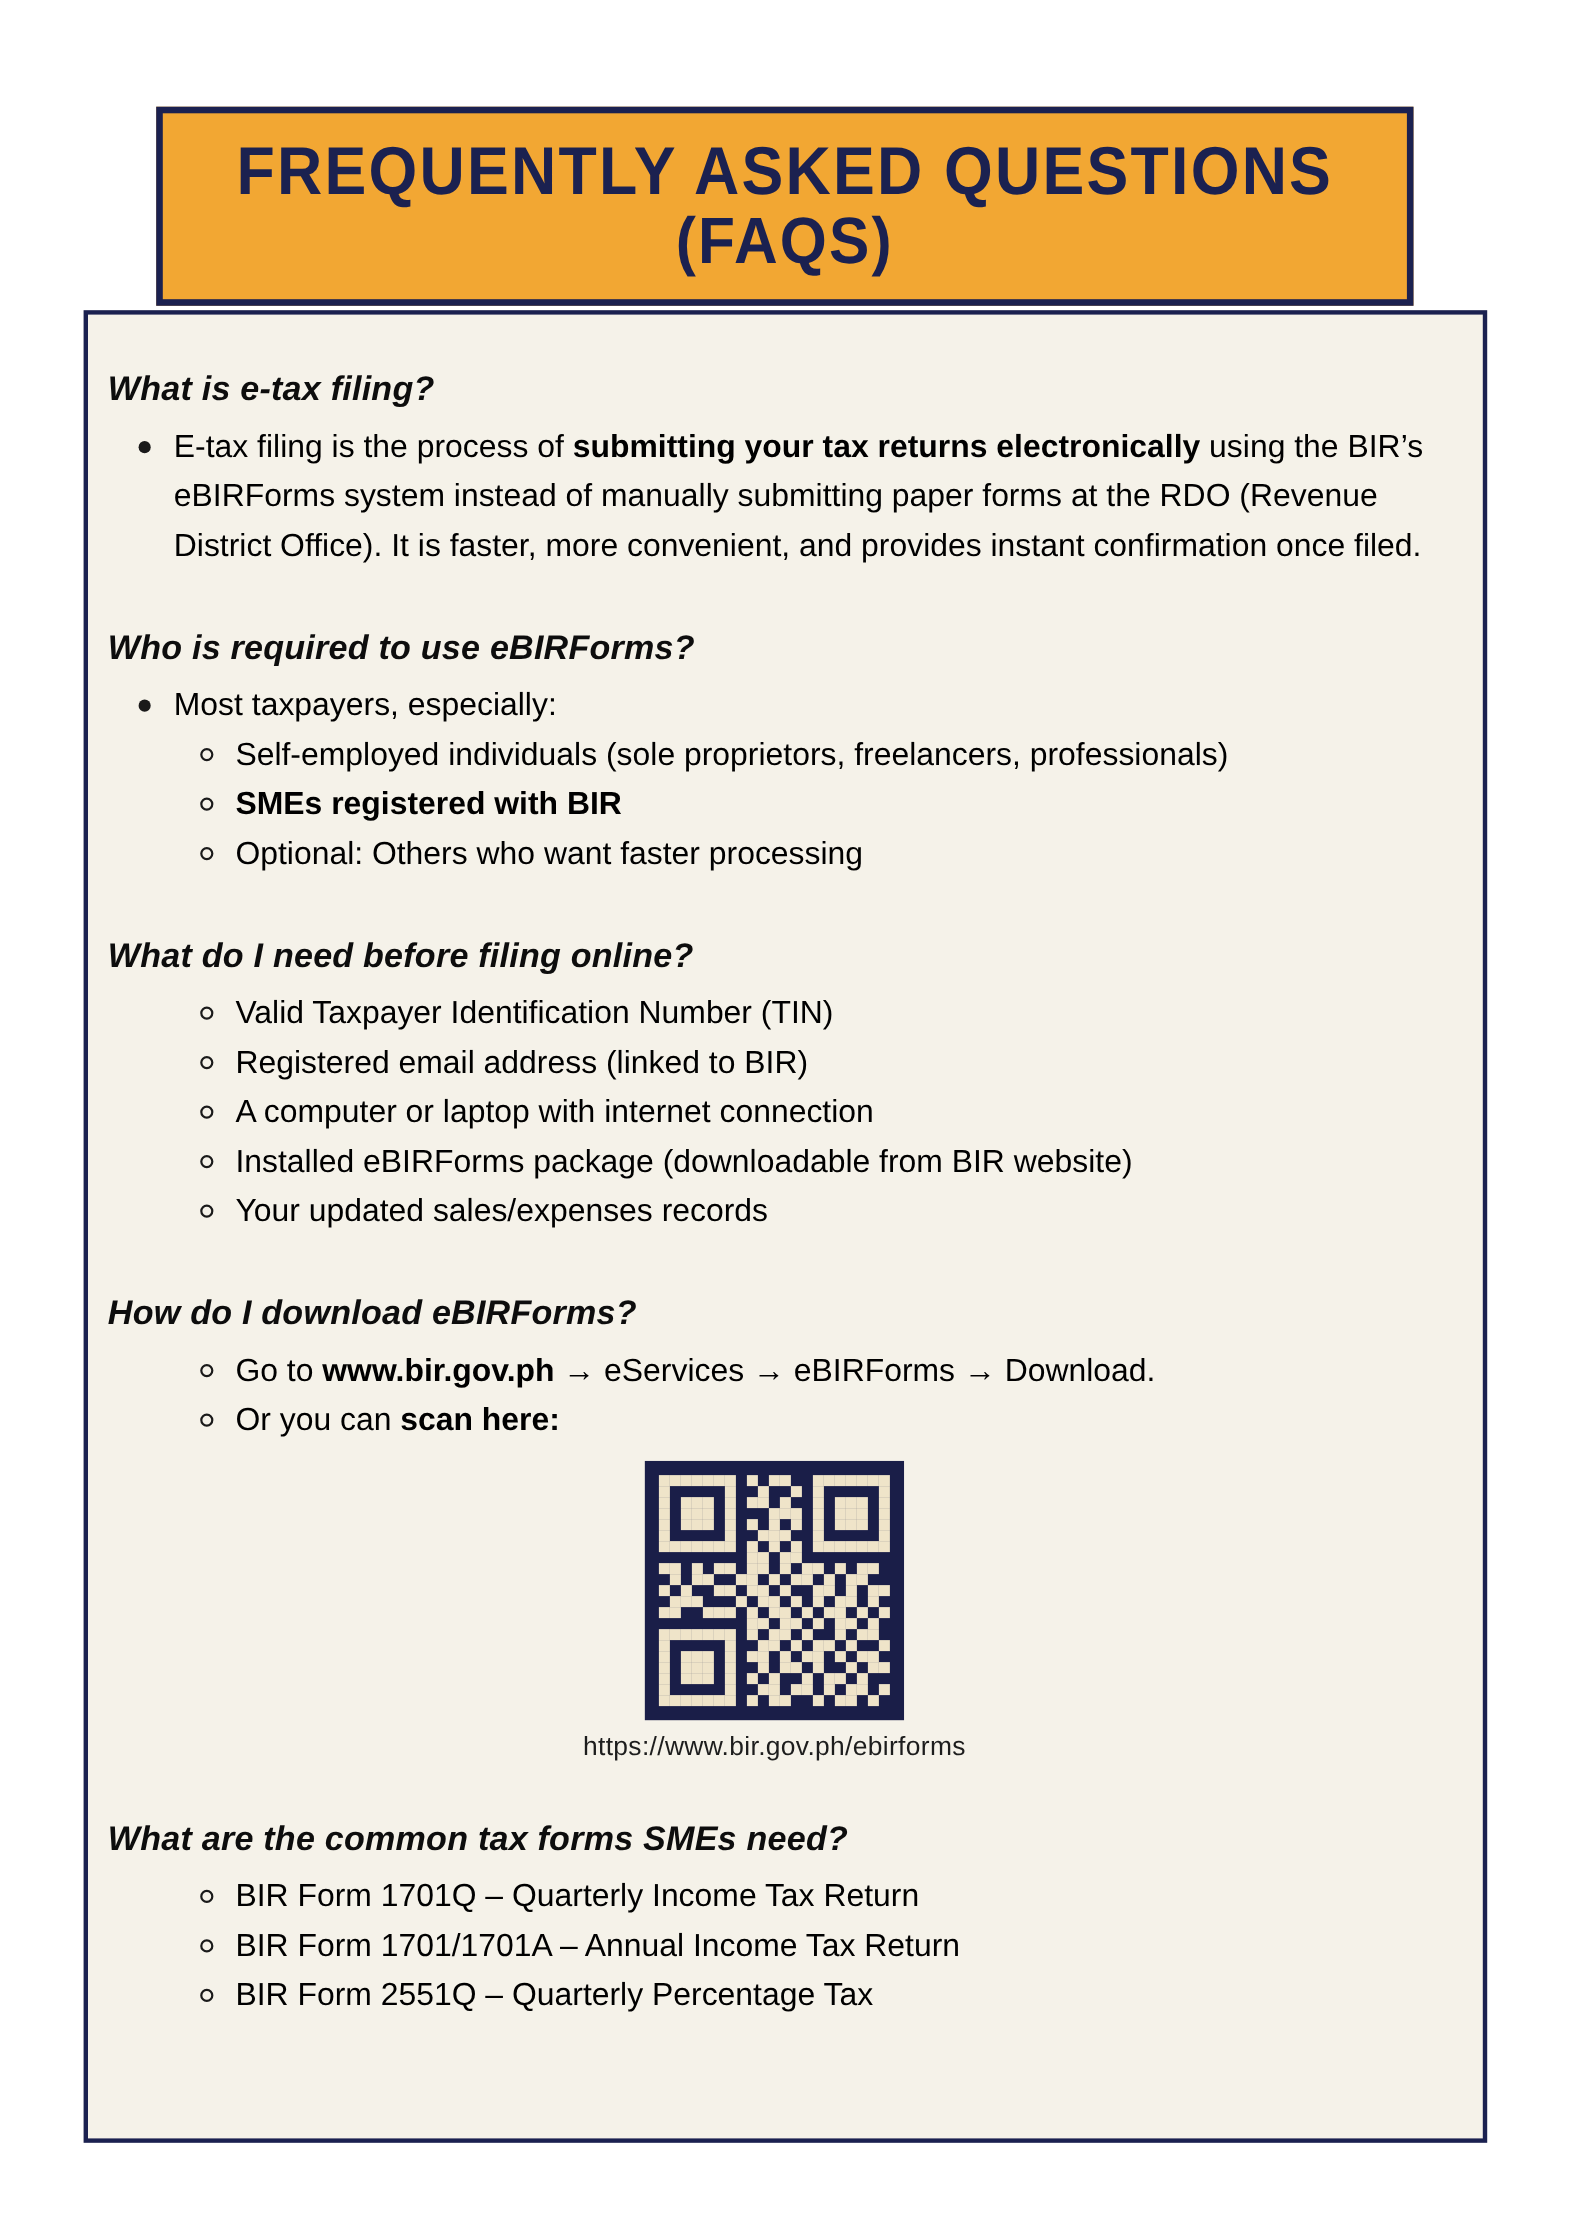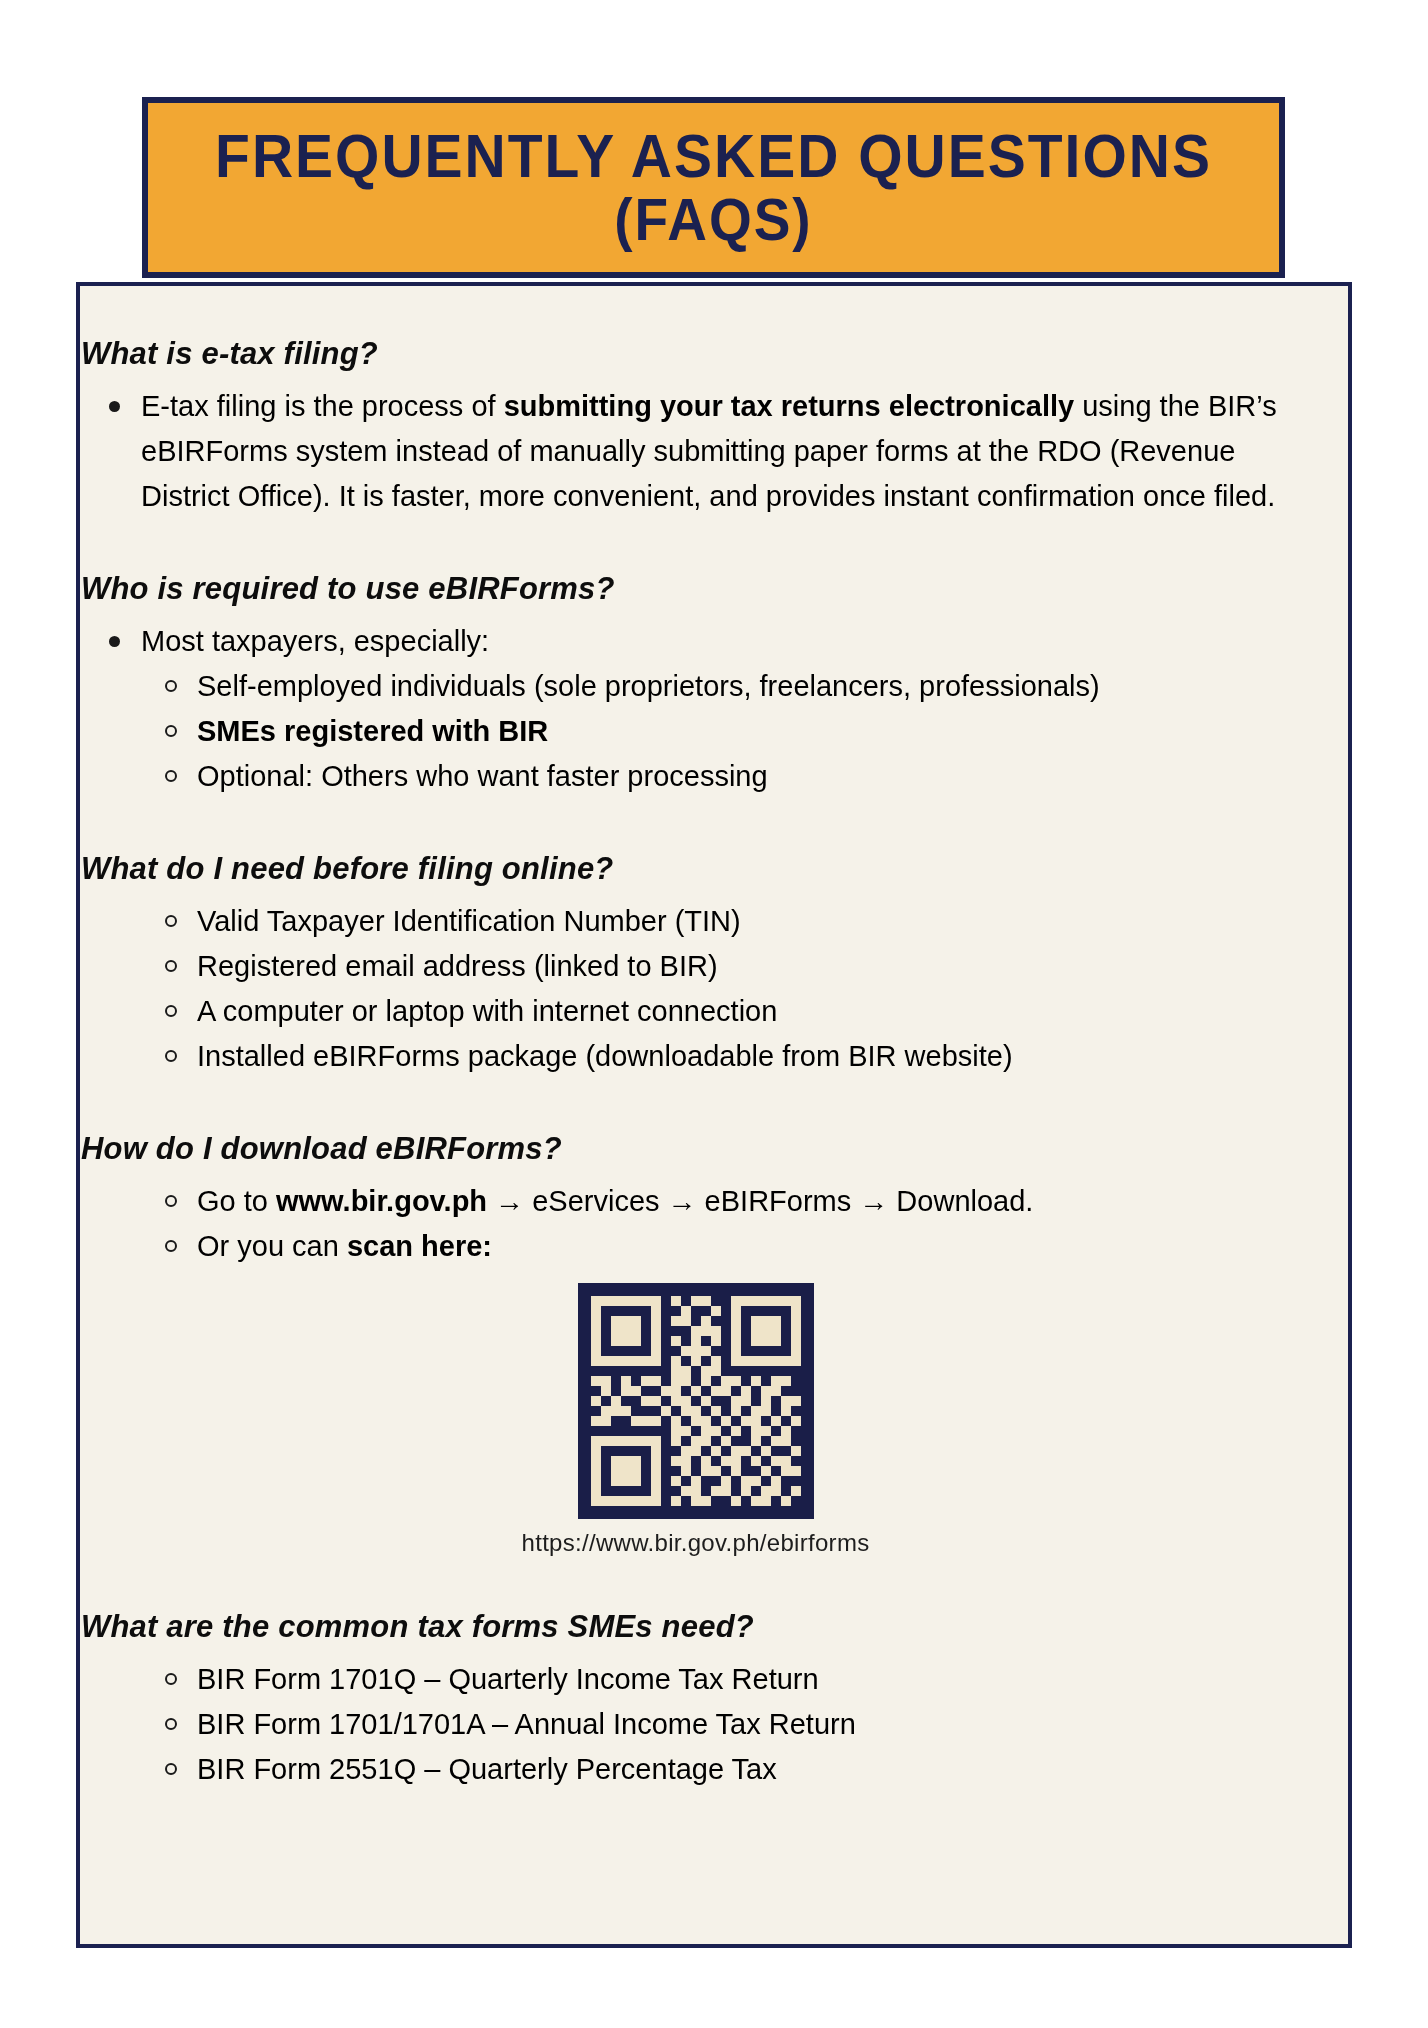--- a/index.html
+++ b/index.html
@@ -19,21 +19,21 @@
     color:var(--navy, #1B2150);
     font-weight:bold; text-align:center;
     font-size:57px; line-height:1.02; letter-spacing:2px;
     transform:scaleY(1.08);
   }
   .banner-title .line2 { font-size:55px; }
   .content-box {
     position:absolute; left:76px; top:282px; width:1276px; height:1666px;
     background:var(--cream, #F5F2E9);
     border:4px solid var(--navy, #1B2150);
-    padding:50px 38px 0 1px;
+    padding:50px 38px 0 18px;
   }
   .section { margin-bottom:52px; }
   .q {
     font-size:31px; font-weight:bold; font-style:italic;
     color:#0d0d0d; margin-bottom:12px; letter-spacing:0.2px;
   }
   .item { display:flex; font-size:29px; line-height:45px; color:#000000; }
   .mw1 { flex:0 0 60px; }
   .mw2 { flex:0 0 116px; }
   .dot {
@@ -120,20 +120,26 @@
           <div class="mw2">
             <div class="circle"></div>
           </div>
           <div class="btext"><span>A computer or laptop with internet connection</span></div>
         </div>
         <div class="item l2">
           <div class="mw2">
             <div class="circle"></div>
           </div>
           <div class="btext"><span>Installed eBIRForms package (downloadable from BIR website)</span></div>
+        </div>
+        <div class="item l2">
+          <div class="mw2">
+            <div class="circle"></div>
+          </div>
+          <div class="btext"><span>Your updated sales/expenses records</span></div>
         </div>
       </div>
       <div class="section">
         <div class="q">How do I download eBIRForms?</div>
         <div class="item l2">
           <div class="mw2">
             <div class="circle"></div>
           </div>
           <div class="btext"><span>Go to </span><span class="b">www.bir.gov.ph</span><span> → eServices → eBIRForms → Download.</span></div>
         </div>

